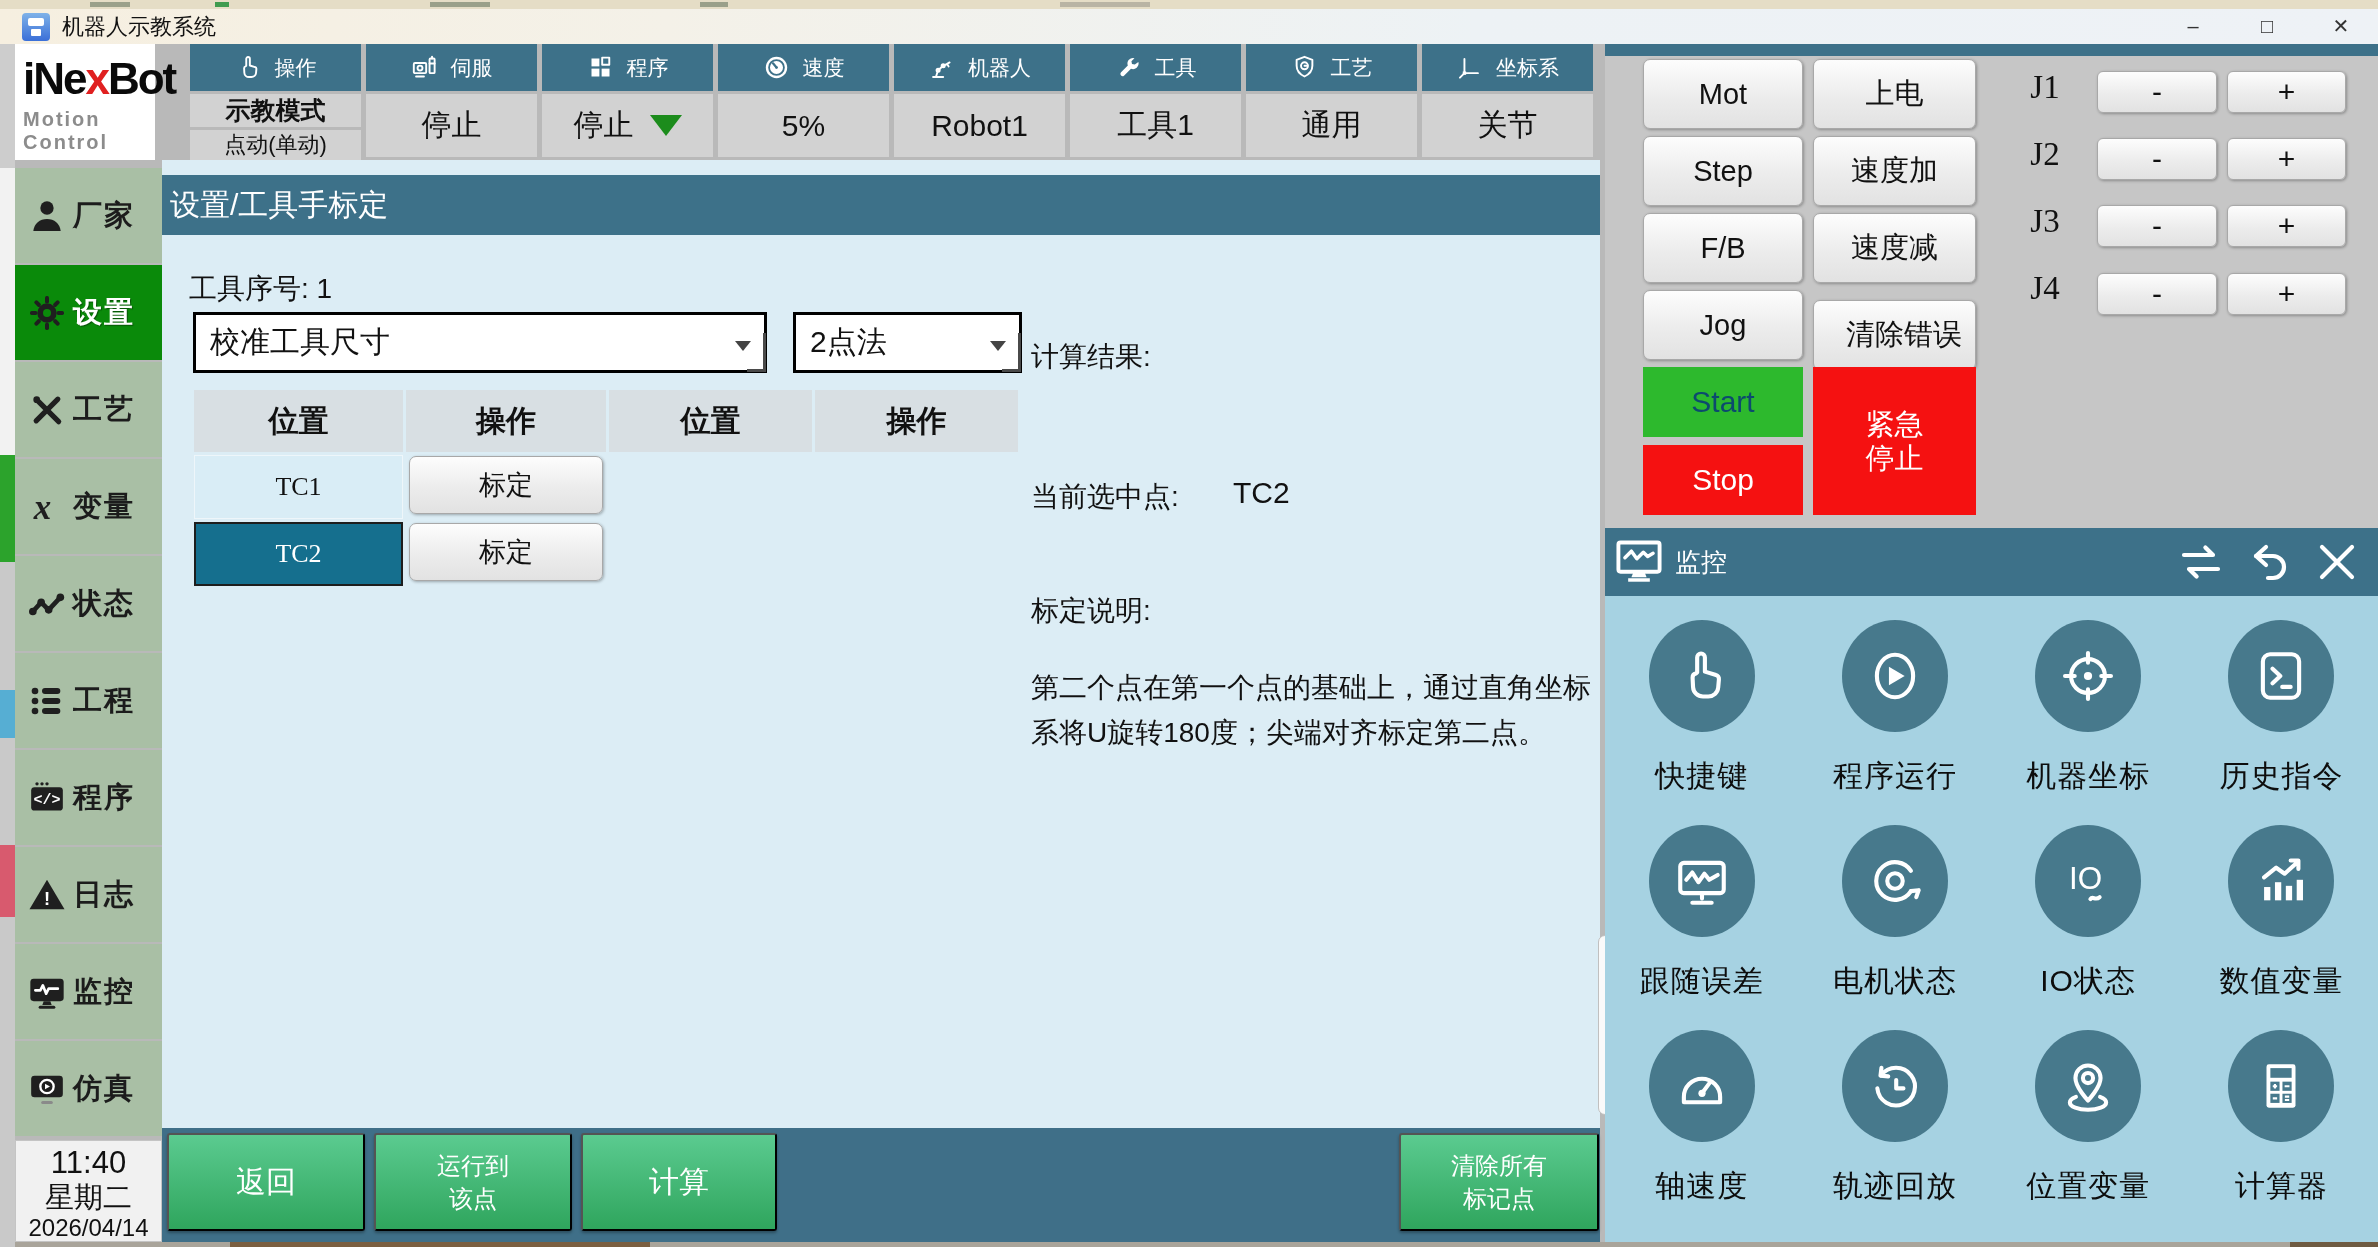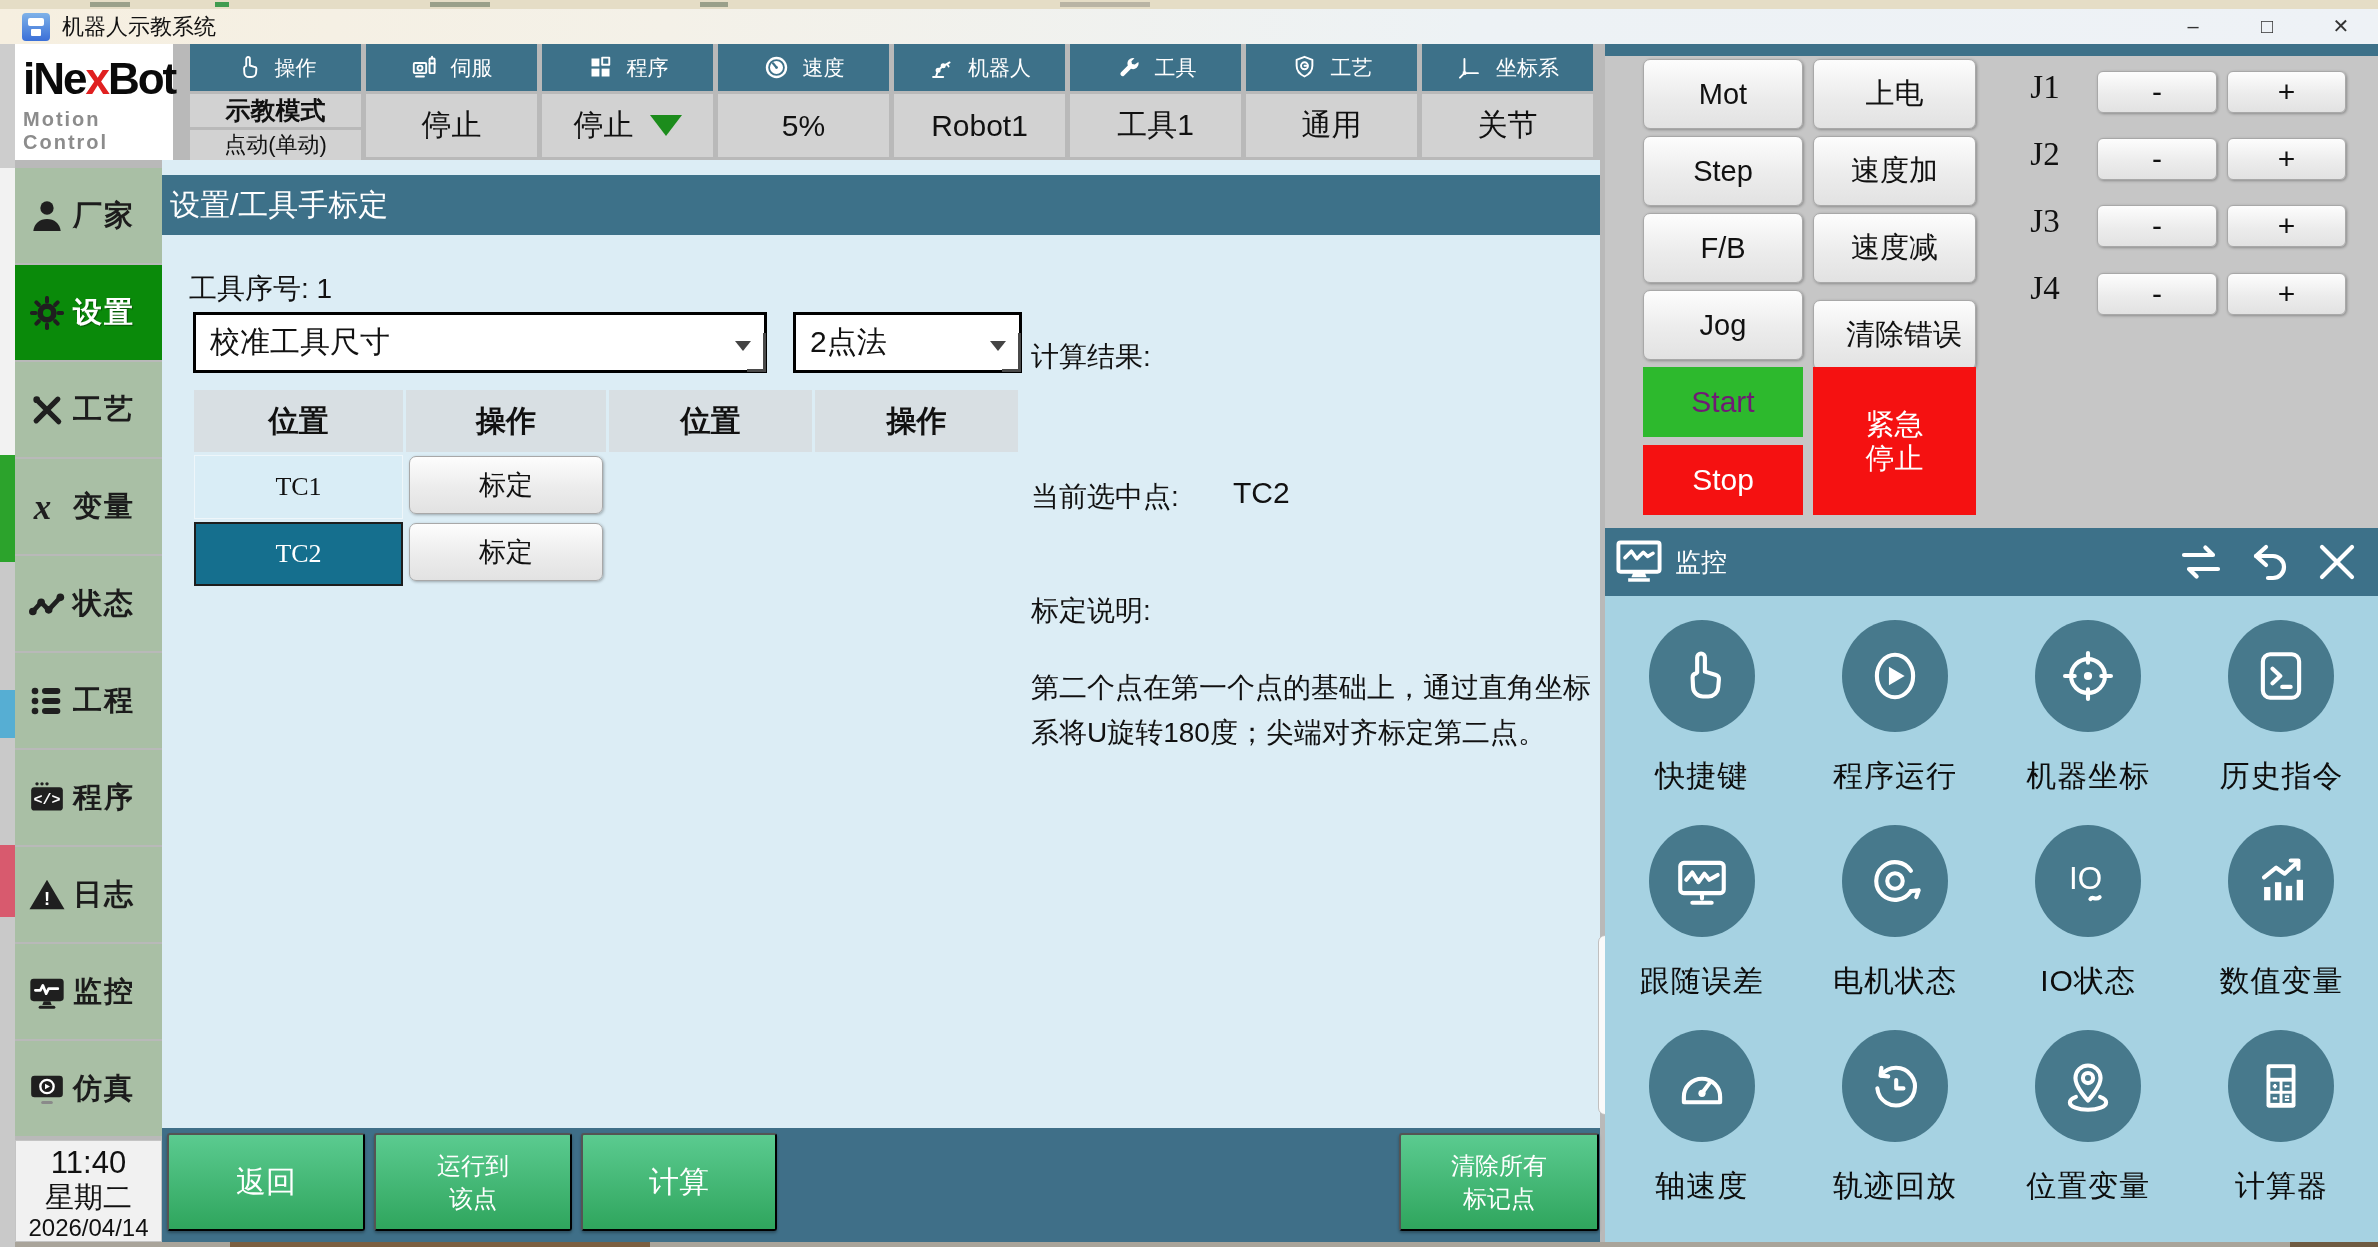--- a/index.html
+++ b/index.html
@@ -21,21 +21,21 @@
     display:flex; align-items:center; }
   .app-icon { width:28px; height:28px; margin-left:22px; border-radius:4px;
     background:linear-gradient(180deg,#7fb2e8,#3a6fd8); position:relative; }
   .app-icon:before { content:""; position:absolute; left:6px; top:5px; width:16px; height:8px; background:#fff; border-radius:2px; }
   .app-icon:after { content:""; position:absolute; left:9px; top:16px; width:10px; height:7px; background:#fff; border-radius:1px; }
   .app-title { margin-left:12px; font-size:22px; color:#111; }
   .win-controls { position:absolute; right:0; top:0; height:35px; display:flex; }
   .win-btn { width:74px; height:35px; text-align:center; line-height:35px; font-size:20px; color:#333; }
 
   
-  .logo { left:15px; top:44px; width:158px; height:116px; background:#fff; padding:10px 6px 0 8px; }
+  .logo { left:15px; top:44px; width:140px; height:116px; background:#fff; padding:10px 6px 0 8px; }
   .logo-name { font-size:44px; font-weight:800; letter-spacing:-2px; color:#0a0a0a; line-height:50px; }
   .logo-name .x { color:#e02020; }
   .logo-sub { font-size:20px; color:#8c8c8c; letter-spacing:2px; font-weight:600; margin-top:4px; }
 
   
   .toolbar { left:190px; top:44px; width:1410px; height:116px; display:flex; gap:5px; }
   .tcol { width:171px; display:flex; flex-direction:column; }
   .tcol-h { height:47px; background:#3d7189; color:#fff; display:flex; align-items:center; justify-content:center; gap:13px; font-size:21px; }
   .tcol-v { margin-top:3px; height:63px; background:#d2d2d2; color:#111; font-size:30px;
     display:flex; align-items:center; justify-content:center; gap:16px; }
@@ -84,21 +84,21 @@
     color:#fff; display:flex; align-items:center; justify-content:center; text-align:center;
     border-radius:3px; box-shadow:0 2px 3px rgba(0,0,0,.3); white-space:pre-line; }
   .gbtn.big { font-size:30px; }
   .gbtn.small { font-size:24px; line-height:33px; }
 
   
   .rpanel { left:1605px; top:44px; width:773px; height:1198px; background:#c6c6c6; }
   .rp-top { position:absolute; left:0; top:0; width:773px; height:12px; background:#3d7189; }
   .jog { position:absolute; left:0; top:12px; width:773px; height:472px; }
   .jbtn { position:absolute; font-size:29px; }
-  .start { position:absolute; background:#2db92d; color:#701a75; font-size:30px; display:flex; align-items:center; justify-content:center; }
+  .start { position:absolute; background:#2db92d; color:#0c4a6e; font-size:30px; display:flex; align-items:center; justify-content:center; }
   .stopb { position:absolute; background:#f51111; color:#fff; font-size:30px; display:flex; align-items:center; justify-content:center; }
   .estop { position:absolute; background:#f51111; color:#fff; font-size:29px; line-height:34px;
     display:flex; align-items:center; justify-content:center; text-align:center; white-space:pre-line; }
   .jaxis { position:absolute; font-family:"Liberation Serif", serif; font-size:33px; color:#111; width:56px; text-align:center; }
   .pm { position:absolute; width:120px; height:42px; font-size:30px; border-radius:6px; }
   .mon-h { position:absolute; left:0; top:484px; width:773px; height:68px; background:#3d7189; display:flex; align-items:center; }
   .mon-title { color:#fff; font-size:26px; margin-left:10px; }
   .mon-hicons { position:absolute; right:16px; top:10px; display:flex; gap:18px; }
   .mon-grid { position:absolute; left:0; top:552px; width:773px; height:646px; background:#a6d2e2;
     display:grid; grid-template-columns:repeat(4,1fr); grid-auto-rows:205px; padding-top:16px; }

